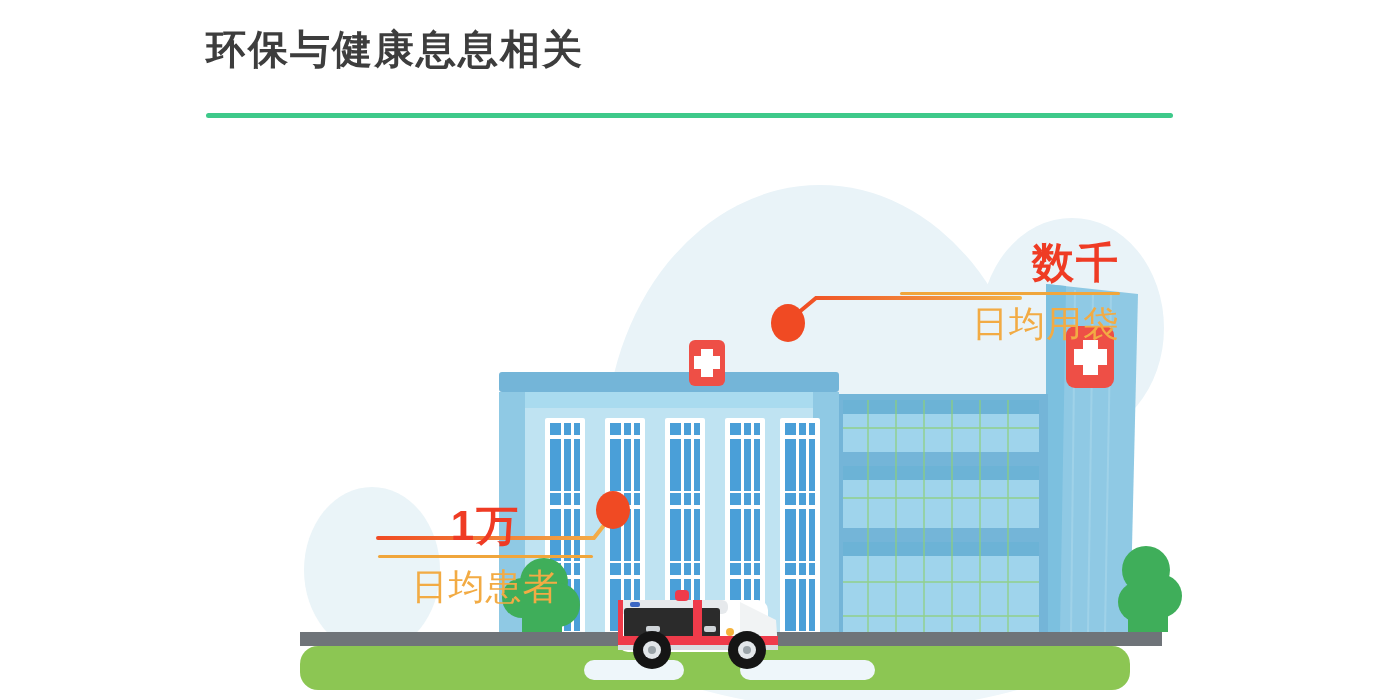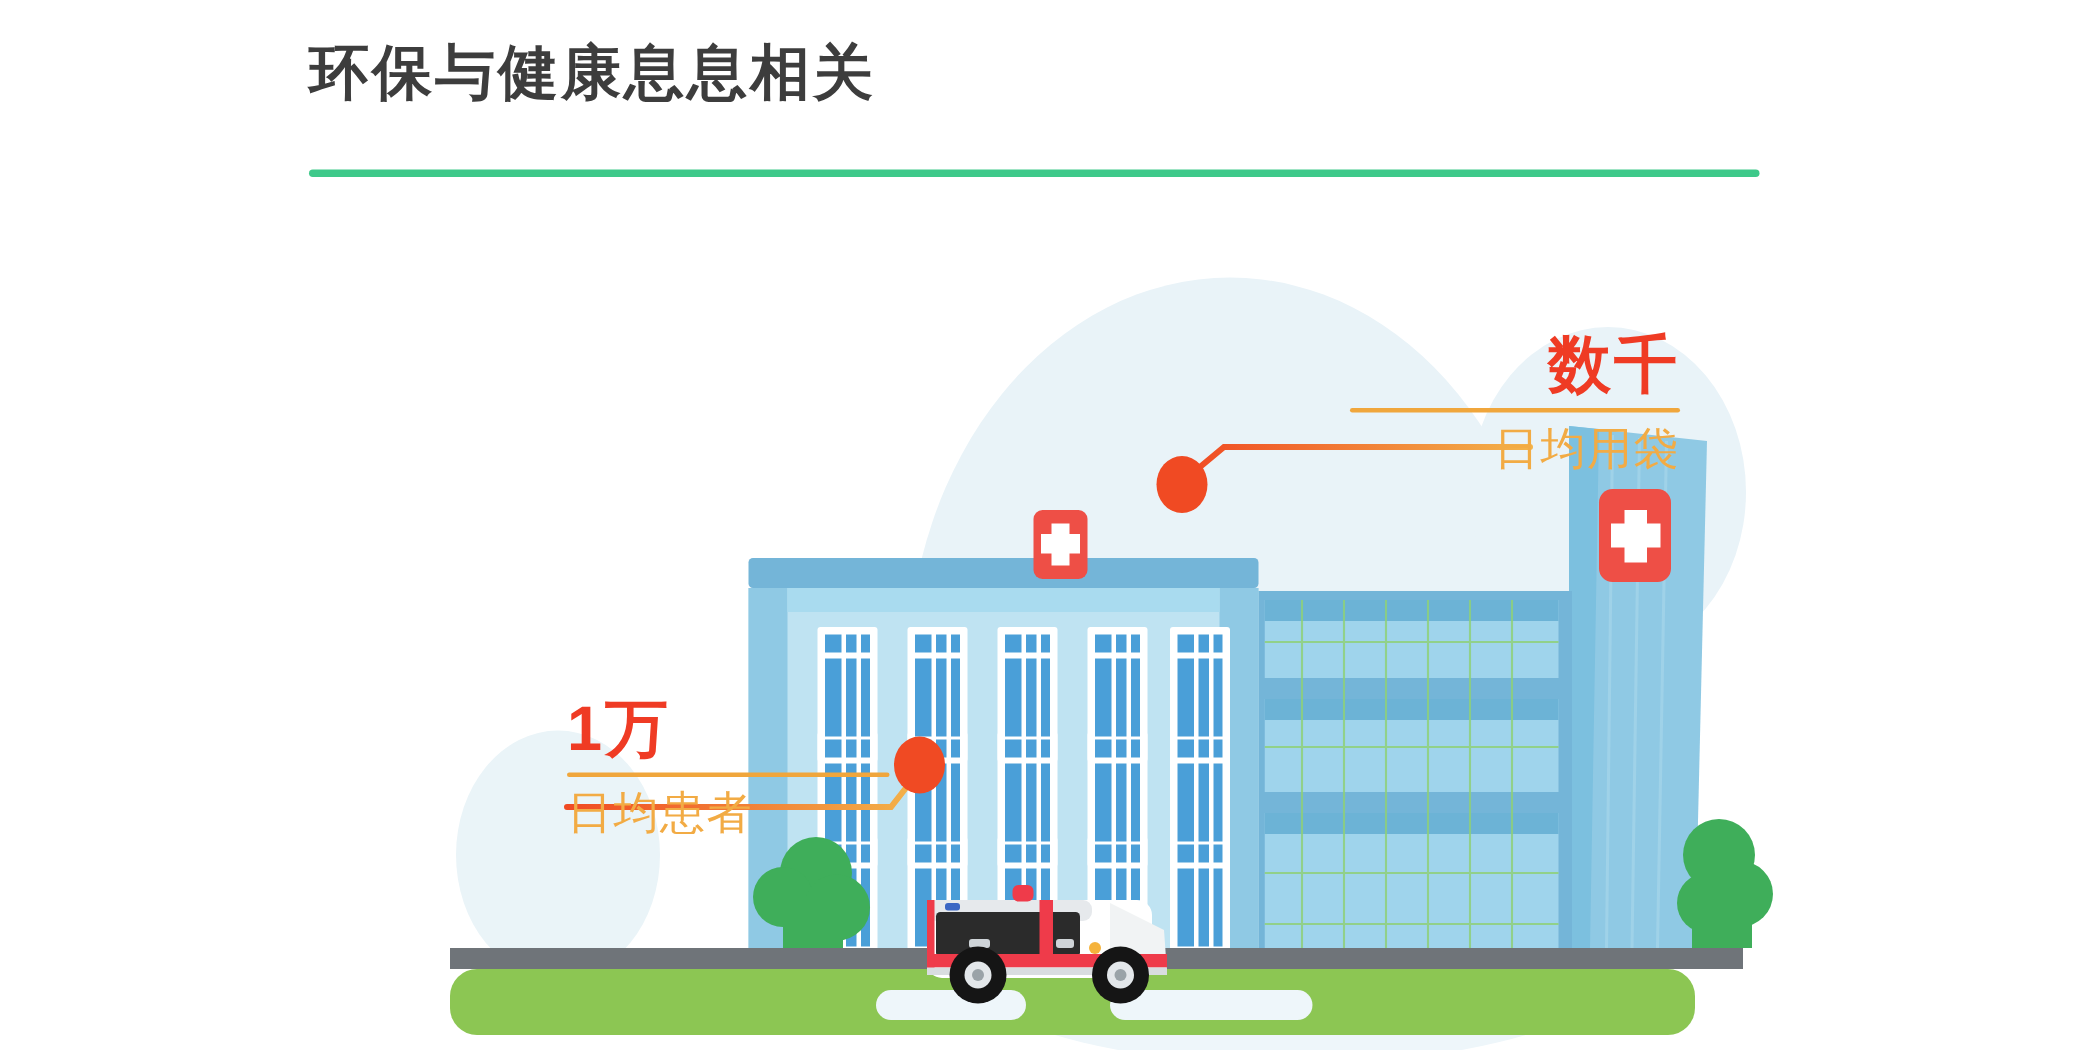--- a/index.html
+++ b/index.html
@@ -46,49 +46,49 @@
 
   
   #illustration {
     position: absolute;
     left: 300px; top: 150px;
     width: 900px; height: 550px;
   }
   #illustration svg { display: block; }
 
   
-  .callout { position: absolute; }
+  .callout { position: absolute; margin-top: 20px; }
   .callout-value {
     font-size: 42px;
     font-weight: bold;
     color: #ef3b24;
     line-height: 1;
     letter-spacing: 2px;
     white-space: nowrap;
   }
   .callout-rule {
     height: 3px;
     background: #f0a63c;
     border-radius: 2px;
     margin-top: 8px;
   }
   .callout-label {
-    font-size: 30px;
+    font-size: 36px;
     color: #f2ab44;
     line-height: 1.25;
     margin-top: 6px;
     white-space: nowrap;
     letter-spacing: 1px;
   }
 
   #callout-bags { left: 900px; top: 222px; text-align: right; }
   #callout-bags .callout-rule { width: 220px; }
   #callout-bags .callout-label { text-align: right; }
 
-  #callout-patients { left: 378px; top: 465px; text-align: left; }
+  #callout-patients { left: 378px; top: 485px; text-align: center; }
   #callout-patients .callout-rule { width: 215px; }
 </style>
 </head>
 <body>
 
 <div id="slide">
 
   <div id="title-block">
     <div id="page-title">环保与健康息息相关</div>
   </div>

